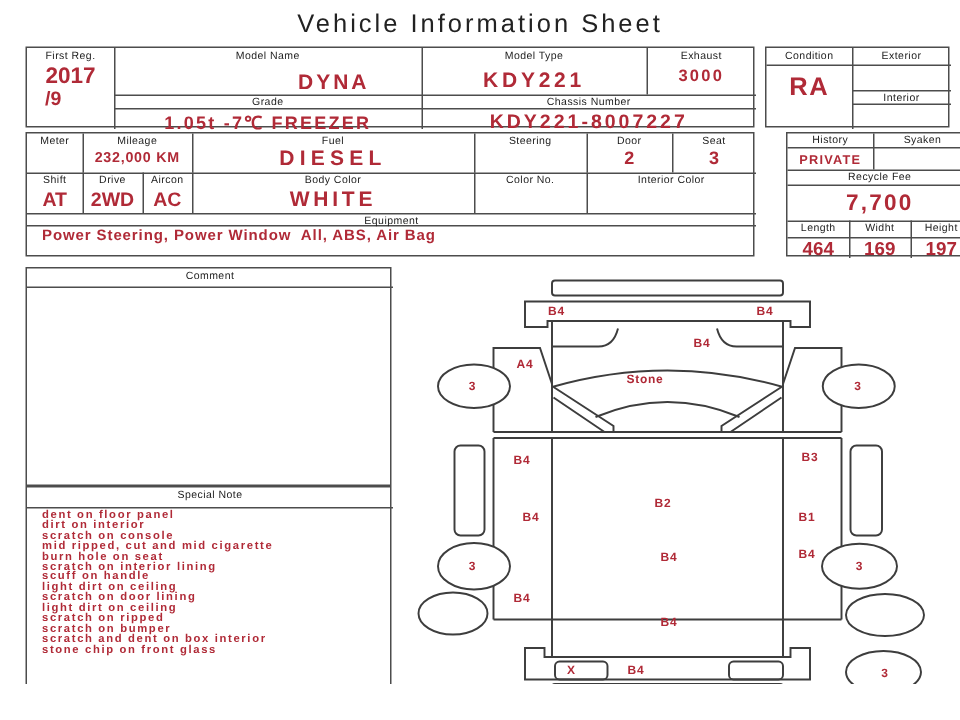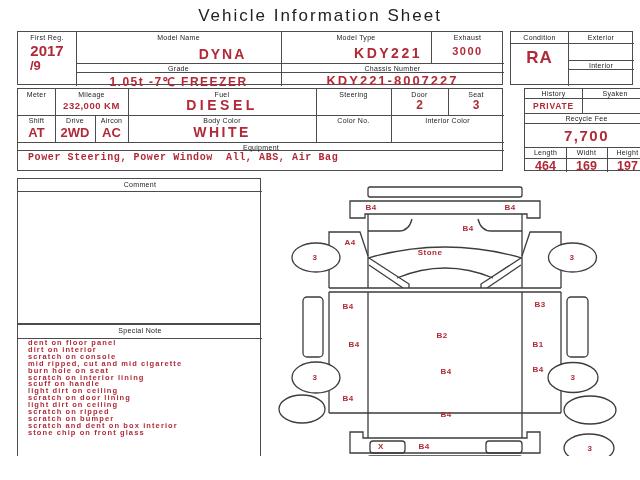--- a/index.html
+++ b/index.html
@@ -8,21 +8,21 @@
   .box{position:absolute;border:1px solid #4c4c4c;background:#fff;box-sizing:border-box;}
   .hl{position:absolute;height:1px;background:#4c4c4c;}
   .vl{position:absolute;width:1px;background:#4c4c4c;}
   .hd{position:absolute;font-size:7px;color:#1c1c1c;text-align:center;letter-spacing:0.3px;white-space:nowrap;}
   .rv{position:absolute;color:#b02a37;font-weight:bold;text-align:center;white-space:nowrap;}
   .title{position:absolute;left:0;top:6px;width:100%;text-align:center;
          font-size:17px;letter-spacing:2px;color:#222;}
   .notes{position:absolute;left:10px;top:15px;color:#b02a37;font-weight:bold;
          font-size:7.5px;line-height:6.9px;letter-spacing:1.1px;white-space:nowrap;}
   .equip{position:absolute;left:10px;top:63px;color:#b02a37;font-weight:bold;
-         font-size:10px;letter-spacing:0.6px;white-space:pre;font-family:Liberation Mono, monospace;}
+         font-size:10px;letter-spacing:0.6px;white-space:pre;}
   .footer{position:absolute;left:24px;top:470px;color:#b02a37;font-weight:bold;
           font-size:7.5px;letter-spacing:1.05px;white-space:nowrap;}
   svg .ln{fill:none;stroke:#3d3d3d;stroke-width:1.3;}
   svg .wh{fill:#fff;stroke:#3d3d3d;stroke-width:1.3;}
   svg .mk{font-family:"Liberation Sans",sans-serif;font-weight:bold;font-size:8px;
           fill:#b02a37;text-anchor:middle;letter-spacing:0.5px;}
 </style>
 </head>
 <body>
 
@@ -40,21 +40,21 @@
     <div class="hd" style="left:0;top:2px;width:58px;">First Reg.</div>
     <div class="rv" style="left:0;top:11px;width:58px;font-size:15px;line-height:15px;">
       <div>2017</div>
       <div style="font-size:13px;text-align:left;padding-left:12px;">/9</div>
     </div>
 
     <div class="hd" style="left:58px;top:2px;width:205px;">Model Name</div>
     <div class="rv" style="left:58px;top:14px;width:205px;font-size:14px;letter-spacing:2px;padding-left:44px;">DYNA</div>
 
     <div class="hd" style="left:263px;top:2px;width:150px;">Model Type</div>
-    <div class="rv" style="left:263px;top:13px;width:150px;font-size:14px;letter-spacing:2.5px;padding-left:32px;">KDY221</div>
+    <div class="rv" style="left:263px;top:13px;width:150px;font-size:14px;letter-spacing:2.5px;">KDY221</div>
 
     <div class="hd" style="left:413px;top:2px;width:73px;">Exhaust</div>
     <div class="rv" style="left:413px;top:13px;width:73px;font-size:11px;letter-spacing:1.5px;">3000</div>
 
     <div class="hd" style="left:58px;top:32.5px;width:205px;">Grade</div>
     <div class="rv" style="left:58px;top:41px;width:205px;font-size:12px;letter-spacing:1.5px;">1.05t -7℃ FREEZER</div>
 
     <div class="hd" style="left:263px;top:32.5px;width:223px;">Chassis Number</div>
     <div class="rv" style="left:263px;top:41px;width:223px;font-size:13px;letter-spacing:2px;">KDY221-8007227</div>
   </div>

